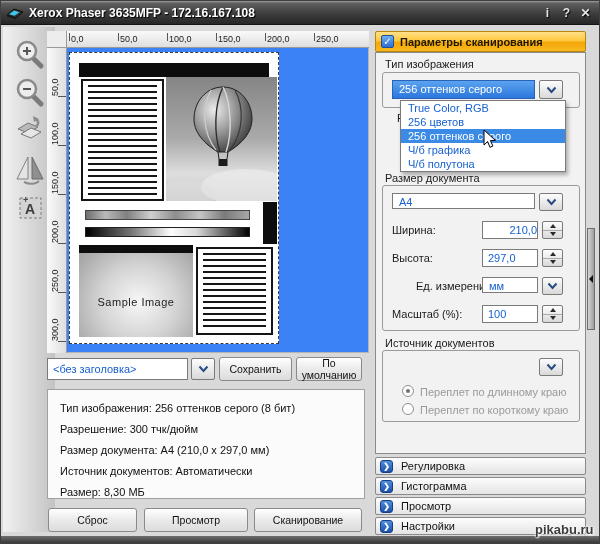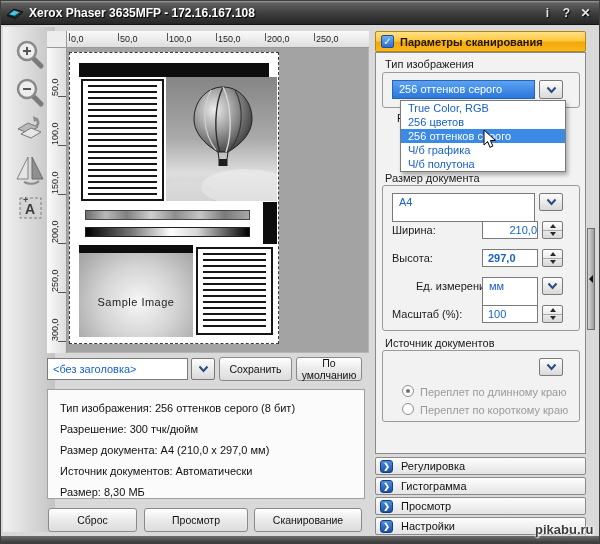--- a/index.html
+++ b/index.html
@@ -19,40 +19,40 @@
   
   .tool{position:absolute;left:13px;width:32px;height:32px;cursor:pointer;}
   
   .ruler-corner{position:absolute;left:46px;top:30px;width:20px;height:17px;background:#ededed;border-right:1px solid #9a9a9a;border-bottom:1px solid #9a9a9a;}
   .hruler{position:absolute;left:66px;top:30px;width:302px;height:17px;background:linear-gradient(#fafafa,#dedede);border-bottom:1px solid #9a9a9a;}
   .vruler{position:absolute;left:46px;top:47px;width:20px;height:305px;background:linear-gradient(90deg,#fafafa,#dedede);border-right:1px solid #9a9a9a;}
   .htick{position:absolute;top:2px;width:1px;height:8px;background:#555;}
   .hlabel{position:absolute;top:3px;font-size:9px;color:#222;white-space:nowrap;}
   .vtick{position:absolute;left:11px;width:8px;height:1px;background:#555;}
   .vlabel{position:absolute;left:3px;font-size:9px;color:#222;writing-mode:vertical-rl;transform:rotate(180deg);white-space:nowrap;}
-  .canvas{position:absolute;left:66px;top:47px;width:302px;height:305px;background:#a3a3a3;border-right:1px solid #b5b5b5;border-bottom:1px solid #b5b5b5;}
+  .canvas{position:absolute;left:66px;top:47px;width:302px;height:305px;background:#3b82f6;border-right:1px solid #b5b5b5;border-bottom:1px solid #b5b5b5;}
   
   .page{position:absolute;left:2px;top:4px;width:210px;height:292px;background:#fff;border:1px dashed #3a3a3a;}
   .hdr-bar{position:absolute;left:9px;top:10px;width:190px;height:14px;background:#0d0d0d;}
   .txtblock{position:absolute;border:2px solid #151515;background:#fff;padding:4px 5px;}
   .lines{width:100%;height:100%;background-image:repeating-linear-gradient(to bottom,#161616 0px,#161616 2px,transparent 2px,transparent 6px);}
   .balloon{position:absolute;left:96px;top:24px;width:111px;height:124px;}
   .gbar1{position:absolute;left:15px;top:157px;width:165px;height:10px;border:1px solid #444;
     background:linear-gradient(90deg,#6e6e6e,#b9b9b9 12%,#808080 25%,#cfcfcf 40%,#8d8d8d 55%,#c6c6c6 70%,#7a7a7a 85%,#a8a8a8 100%);}
   .gbar2{position:absolute;left:15px;top:174px;width:165px;height:10px;border:1px solid #222;
     background:linear-gradient(90deg,#000 0%,#777 28%,#fdfdfd 52%,#d8d8d8 68%,#444 90%,#000 100%);}
   .blk-rect{position:absolute;left:193px;top:149px;width:14px;height:42px;background:#0d0d0d;}
   .sample-photo{position:absolute;left:9px;top:192px;width:114px;height:92px;background:radial-gradient(ellipse at 52% 62%,#f7f7f7 0%,#d4d4d4 45%,#aeaeae 80%,#9b9b9b 100%);}
   .sample-photo .pbar{position:absolute;left:0;top:0;width:100%;height:8px;background:#0d0d0d;}
   .sample-caption{position:absolute;left:0;top:55%;width:100%;text-align:center;font-size:11px;color:#1d1d1d;letter-spacing:.5px;}
   
   .btn{position:absolute;height:24px;background:linear-gradient(#ffffff,#ececec 45%,#dcdcdc);border:1px solid #8a8a8a;border-radius:3px;
     font-size:10.5px;color:#111;text-align:center;cursor:pointer;box-shadow:0 1px 0 #fff inset;display:flex;align-items:center;justify-content:center;}
   .field{position:absolute;height:18px;background:#fff;border:1px solid #7a7a7a;color:#1660d0;font-size:11px;padding:0 0 0 5px;margin:0;}
-  .combo-val{position:absolute;height:29px;background:#fff;border:1px solid #7a7a7a;color:#1660d0;font-size:11px;line-height:16px;padding-left:6px;overflow:hidden;white-space:nowrap;}
+  .combo-val{position:absolute;height:16px;background:#fff;border:1px solid #7a7a7a;color:#1660d0;font-size:11px;line-height:16px;padding-left:6px;overflow:hidden;white-space:nowrap;}
   .arrowbtn{position:absolute;background:linear-gradient(#fdfdfd,#d9d9d9);border:1px solid #7a7a7a;border-radius:2px;display:flex;align-items:center;justify-content:center;cursor:pointer;}
   .spin{position:absolute;width:21px;background:linear-gradient(#fdfdfd,#d9d9d9);border:1px solid #7a7a7a;border-radius:2px;display:flex;flex-direction:column;cursor:pointer;}
   .spin div{flex:1;display:flex;align-items:center;justify-content:center;}
   .spin div:first-child{border-bottom:1px solid #aaa;}
   .tri-up{width:0;height:0;border-left:3px solid transparent;border-right:3px solid transparent;border-bottom:4px solid #2a2a2a;}
   .tri-dn{width:0;height:0;border-left:3px solid transparent;border-right:3px solid transparent;border-top:4px solid #2a2a2a;}
   .plabel{position:absolute;font-size:11px;color:#1a1a1a;white-space:nowrap;}
   .groupbox{position:absolute;border:1px solid #9a9a9a;border-radius:3px;}
   
   .panel-header{position:absolute;left:374px;top:30px;width:211px;height:21px;border:1px solid #b8860b;border-radius:2px;
@@ -282,21 +282,21 @@
   <div class="spin" style="left:541px;top:220px;height:18px;">
       <div>
         <span class="tri-up"></span>
       </div>
       <div>
         <span class="tri-dn"></span>
       </div>
     </div>
 
   <span class="plabel" style="left:391px;top:251px;">Высота:</span>
-  <input class="field" style="left: 481px; top: 248px; width: 56px; font-weight: bold;" value="297,0">
+  <input class="field" style="left: 481px; top: 248px; width: 56px;" value="297,0">
   <div class="spin" style="left:541px;top:248px;height:18px;">
       <div>
         <span class="tri-up"></span>
       </div>
       <div>
         <span class="tri-dn"></span>
       </div>
     </div>
 
   <span class="plabel" style="left:391px;top:279px;padding-left:24px;">Ед. измерения:</span>

